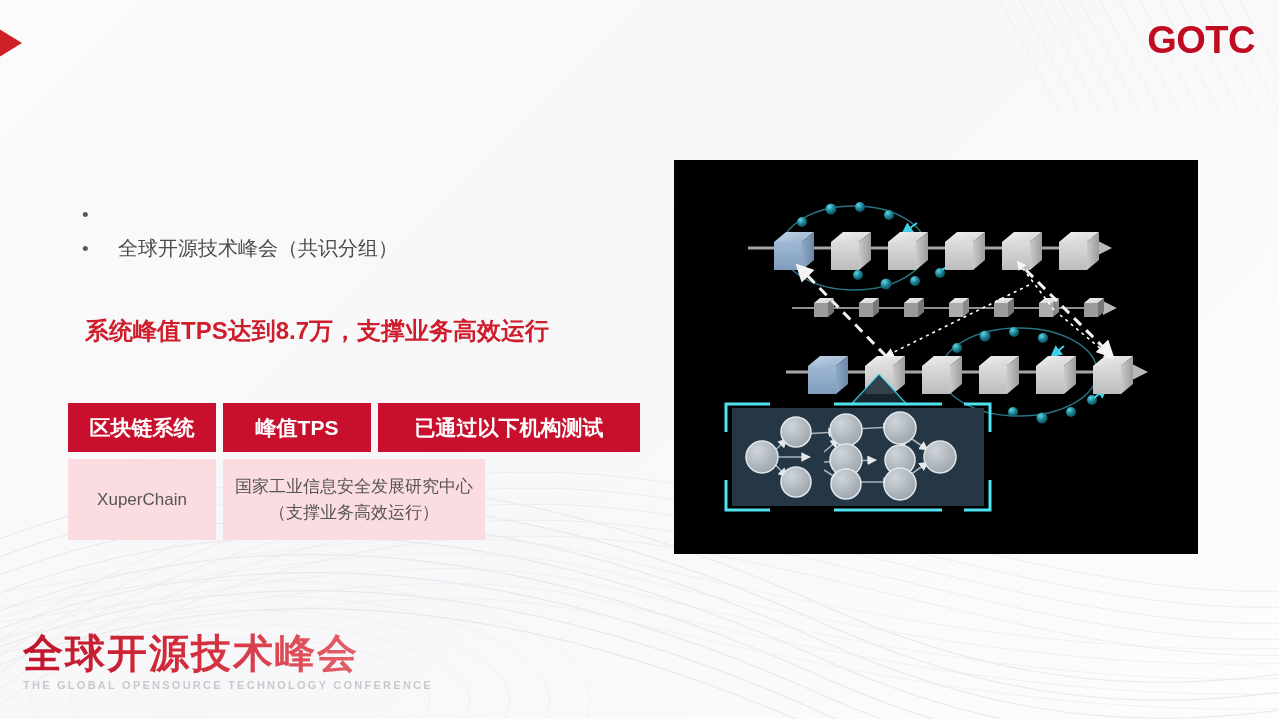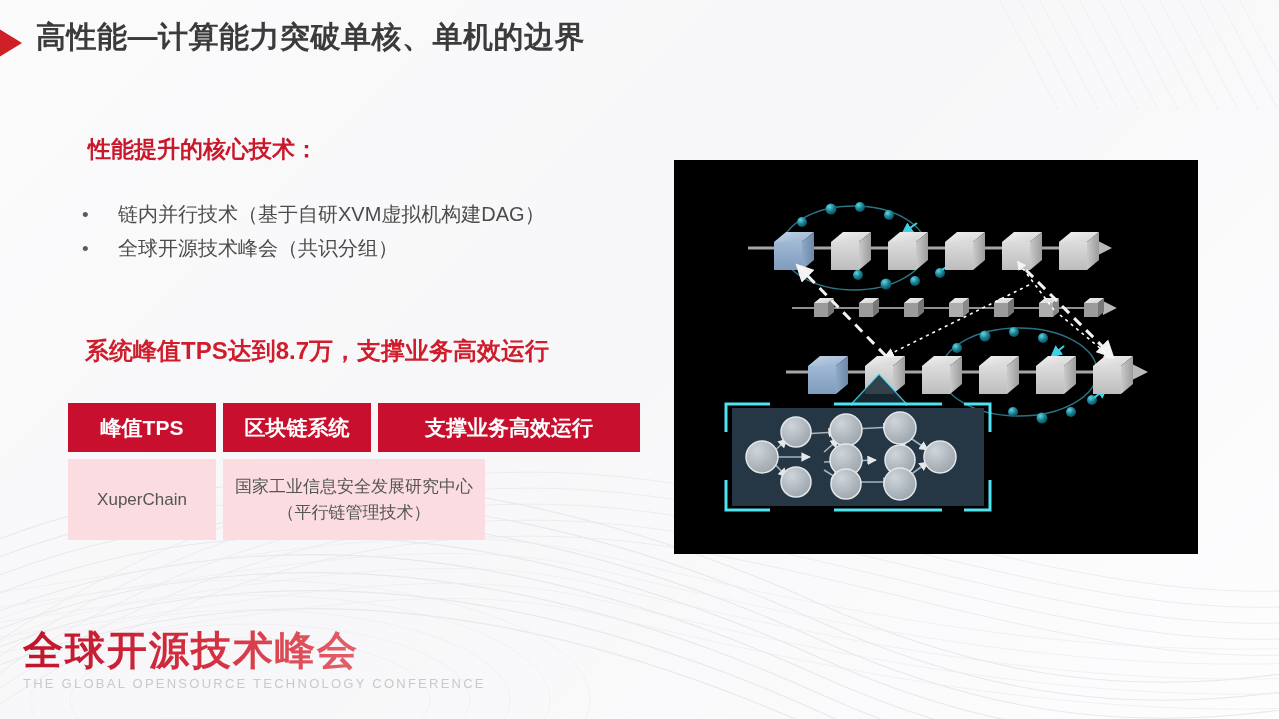--- a/index.html
+++ b/index.html
@@ -110,21 +110,21 @@
     font-size: 20px;
     line-height: 29px;
     color: #4c4c4c;
     white-space: nowrap;
     padding-left: 20px;
   }
 
   .highlight-line {
     position: absolute;
     left: 85px;
-    top: 335px;
+    top: 315px;
     font-size: 24px;
     font-weight: bold;
     color: #cf1d2c;
     white-space: nowrap;
   }
 
   
   .table-wrap {
     position: absolute;
     left: 68px;
@@ -189,24 +189,25 @@
     letter-spacing: 2px;
     background: linear-gradient(90deg, #c0142b 0%, #d4303f 55%, #e4636c 100%);
     -webkit-background-clip: text;
     background-clip: text;
     color: transparent;
     line-height: 46px;
     white-space: nowrap;
   }
   .brand-en {
     margin-top: 3px;
-    font-size: 13px;
+    font-size: 11px;
     letter-spacing: 2.25px;
     color: #c9c9cd;
     white-space: nowrap;
+    font-weight: bold;
   }
 </style>
 </head>
 <body>
 
 <div id="slide">
 
   <div class="bg-swirl">
     <svg viewBox="0 0 1279 719" preserveAspectRatio="none" aria-hidden="true">
       <g fill="none" stroke="#e6e6ea" stroke-width="1.1" opacity=".85">
@@ -258,47 +259,45 @@
         <line x1="190" y1="-20" x2="270" y2="130"></line>
         <line x1="210" y1="-20" x2="290" y2="130"></line>
         <line x1="230" y1="-20" x2="310" y2="130"></line>
         <line x1="250" y1="-20" x2="330" y2="130"></line>
       </g>
     </svg>
   </div>
 
   <div class="header">
     <div class="title-arrow"></div>
-    <div class="slide-title">高性能—计算能力突破单核、单机的边界</div>
-  </div>
-
-  <div class="content-heading">性能提升的核心技术：</div>
+    <div class="gotc-logo">GOTC</div>
+  </div>
+
 
   <div class="bullet-list">
     <div class="bullet-row">
       <span class="bullet-dot">•</span>
-      <span class="bullet-text">链内并行技术（基于自研XVM虚拟机构建DAG）</span>
     </div>
     <div class="bullet-row">
       <span class="bullet-dot">•</span>
       <span class="bullet-text">全球开源技术峰会（共识分组）</span>
     </div>
   </div>
 
   <div class="highlight-line">系统峰值TPS达到8.7万，支撑业务高效运行</div>
 
   <div class="table-wrap">
     <div class="t-row t-head">
+      <div class="t-cell col-0">区块链系统</div>
       <div class="t-cell col-1">峰值TPS</div>
-      <div class="t-cell col-0">区块链系统</div>
-      <div class="t-cell col-2">支撑业务高效运行</div>
+      <div class="t-cell col-2">已通过以下机构测试</div>
     </div>
     <div class="t-row t-body">
       <div class="t-cell col-0">XuperChain</div>
-      <div class="t-cell col-2">国家工业信息安全发展研究中心（平行链管理技术）</div>
+      <div class="t-cell col-2">国家工业信息安全发展研究中心（支撑业务高效运行）</div>
     </div>
   </div>
 
   <div class="diagram-panel">
     <svg width="524" height="394" viewBox="0 0 524 394" aria-hidden="true">
       <defs>
         <linearGradient id="cubeTop" x1="0" y1="0" x2="1" y2="1">
           <stop offset="0" stop-color="#f2f2f2"></stop>
           <stop offset="1" stop-color="#d2d2d2"></stop>
         </linearGradient>

